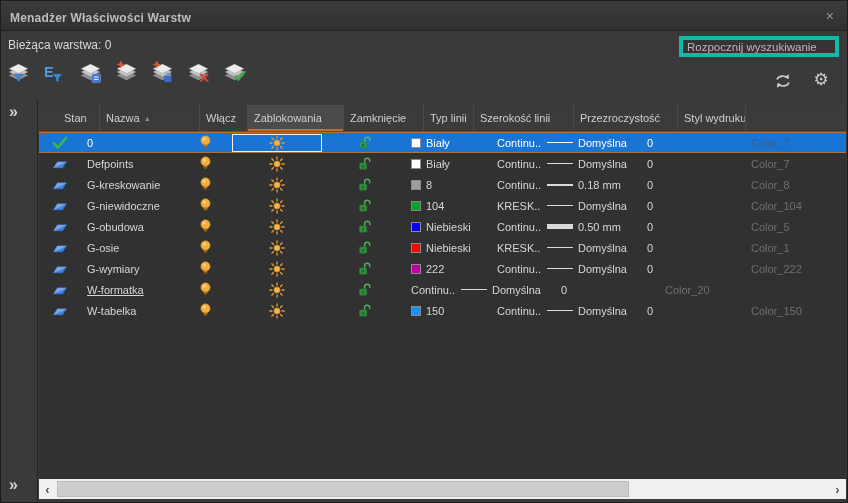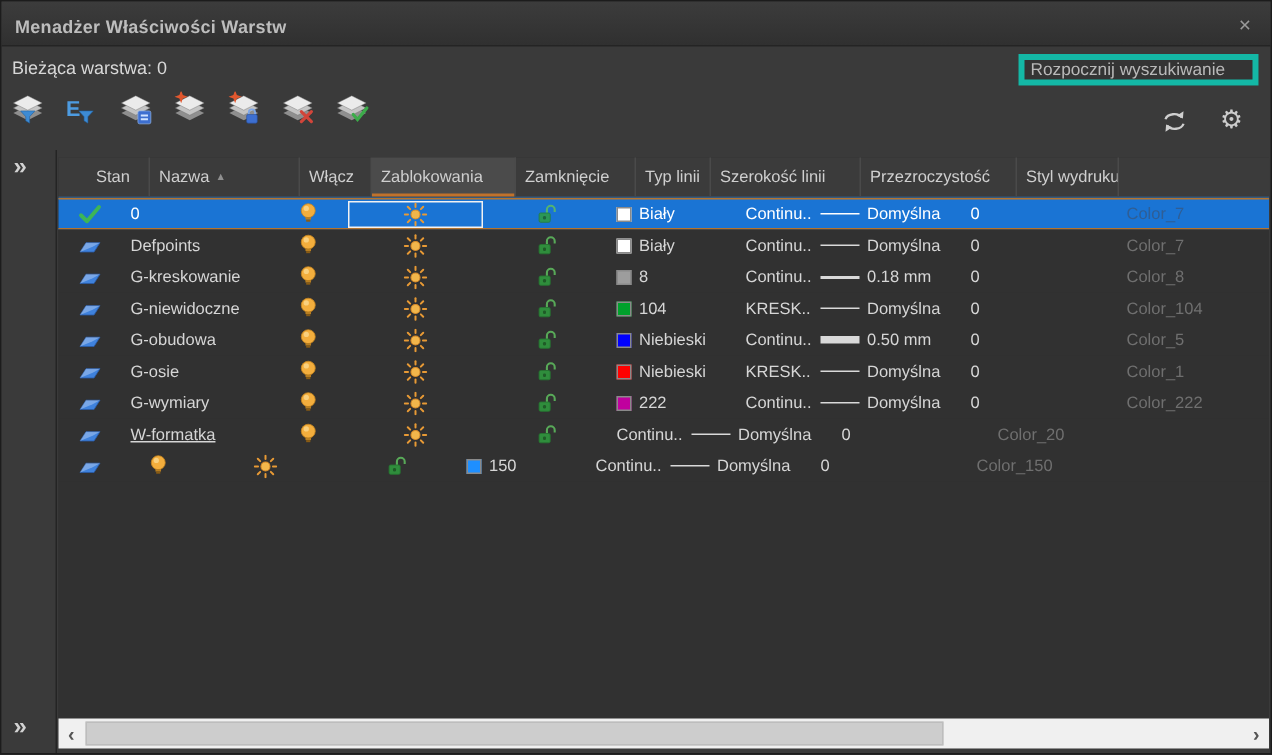--- a/index.html
+++ b/index.html
@@ -665,20 +665,23 @@
             <span class="dim">Color_20</span>
           </div>
         </div>
         <div class="row">
           <div class="cell c-stan" style="width: 42px;">
             <svg class="i16" viewBox="0 0 18 14">
               <polygon points="1.5,11.5 6,4.5 16.5,4.5 12,11.5" fill="#3f82dd" stroke="#2a5ca8" stroke-width="0.6"></polygon>
               <polygon points="1.5,11.5 6,4.5 16.5,4.5 11,7.6" fill="rgba(255,255,255,0.3)"></polygon>
             </svg>
           </div>
+          <div class="cell c-name" style="width: 100px;">
+            <span>W-tabelka</span>
+          </div>
           <div class="cell c-on" style="width: 48px;">
             <svg class="ibulb" viewBox="0 0 14 18">
               <circle cx="7" cy="6.8" r="5" fill="#f3ae3d" stroke="#c8861e" stroke-width="0.6"></circle>
               <circle cx="5.6" cy="5.2" r="1.9" fill="#f9d68a" opacity="0.85"></circle>
               <rect x="5" y="11.4" width="4" height="1.8" fill="#b97f21"></rect>
               <rect x="5.5" y="13.2" width="3" height="1.5" fill="#8a5c14"></rect>
             </svg>
           </div>
           <div class="cell c-freeze" style="width: 96px;">
             <svg class="i16" viewBox="0 0 18 18">

